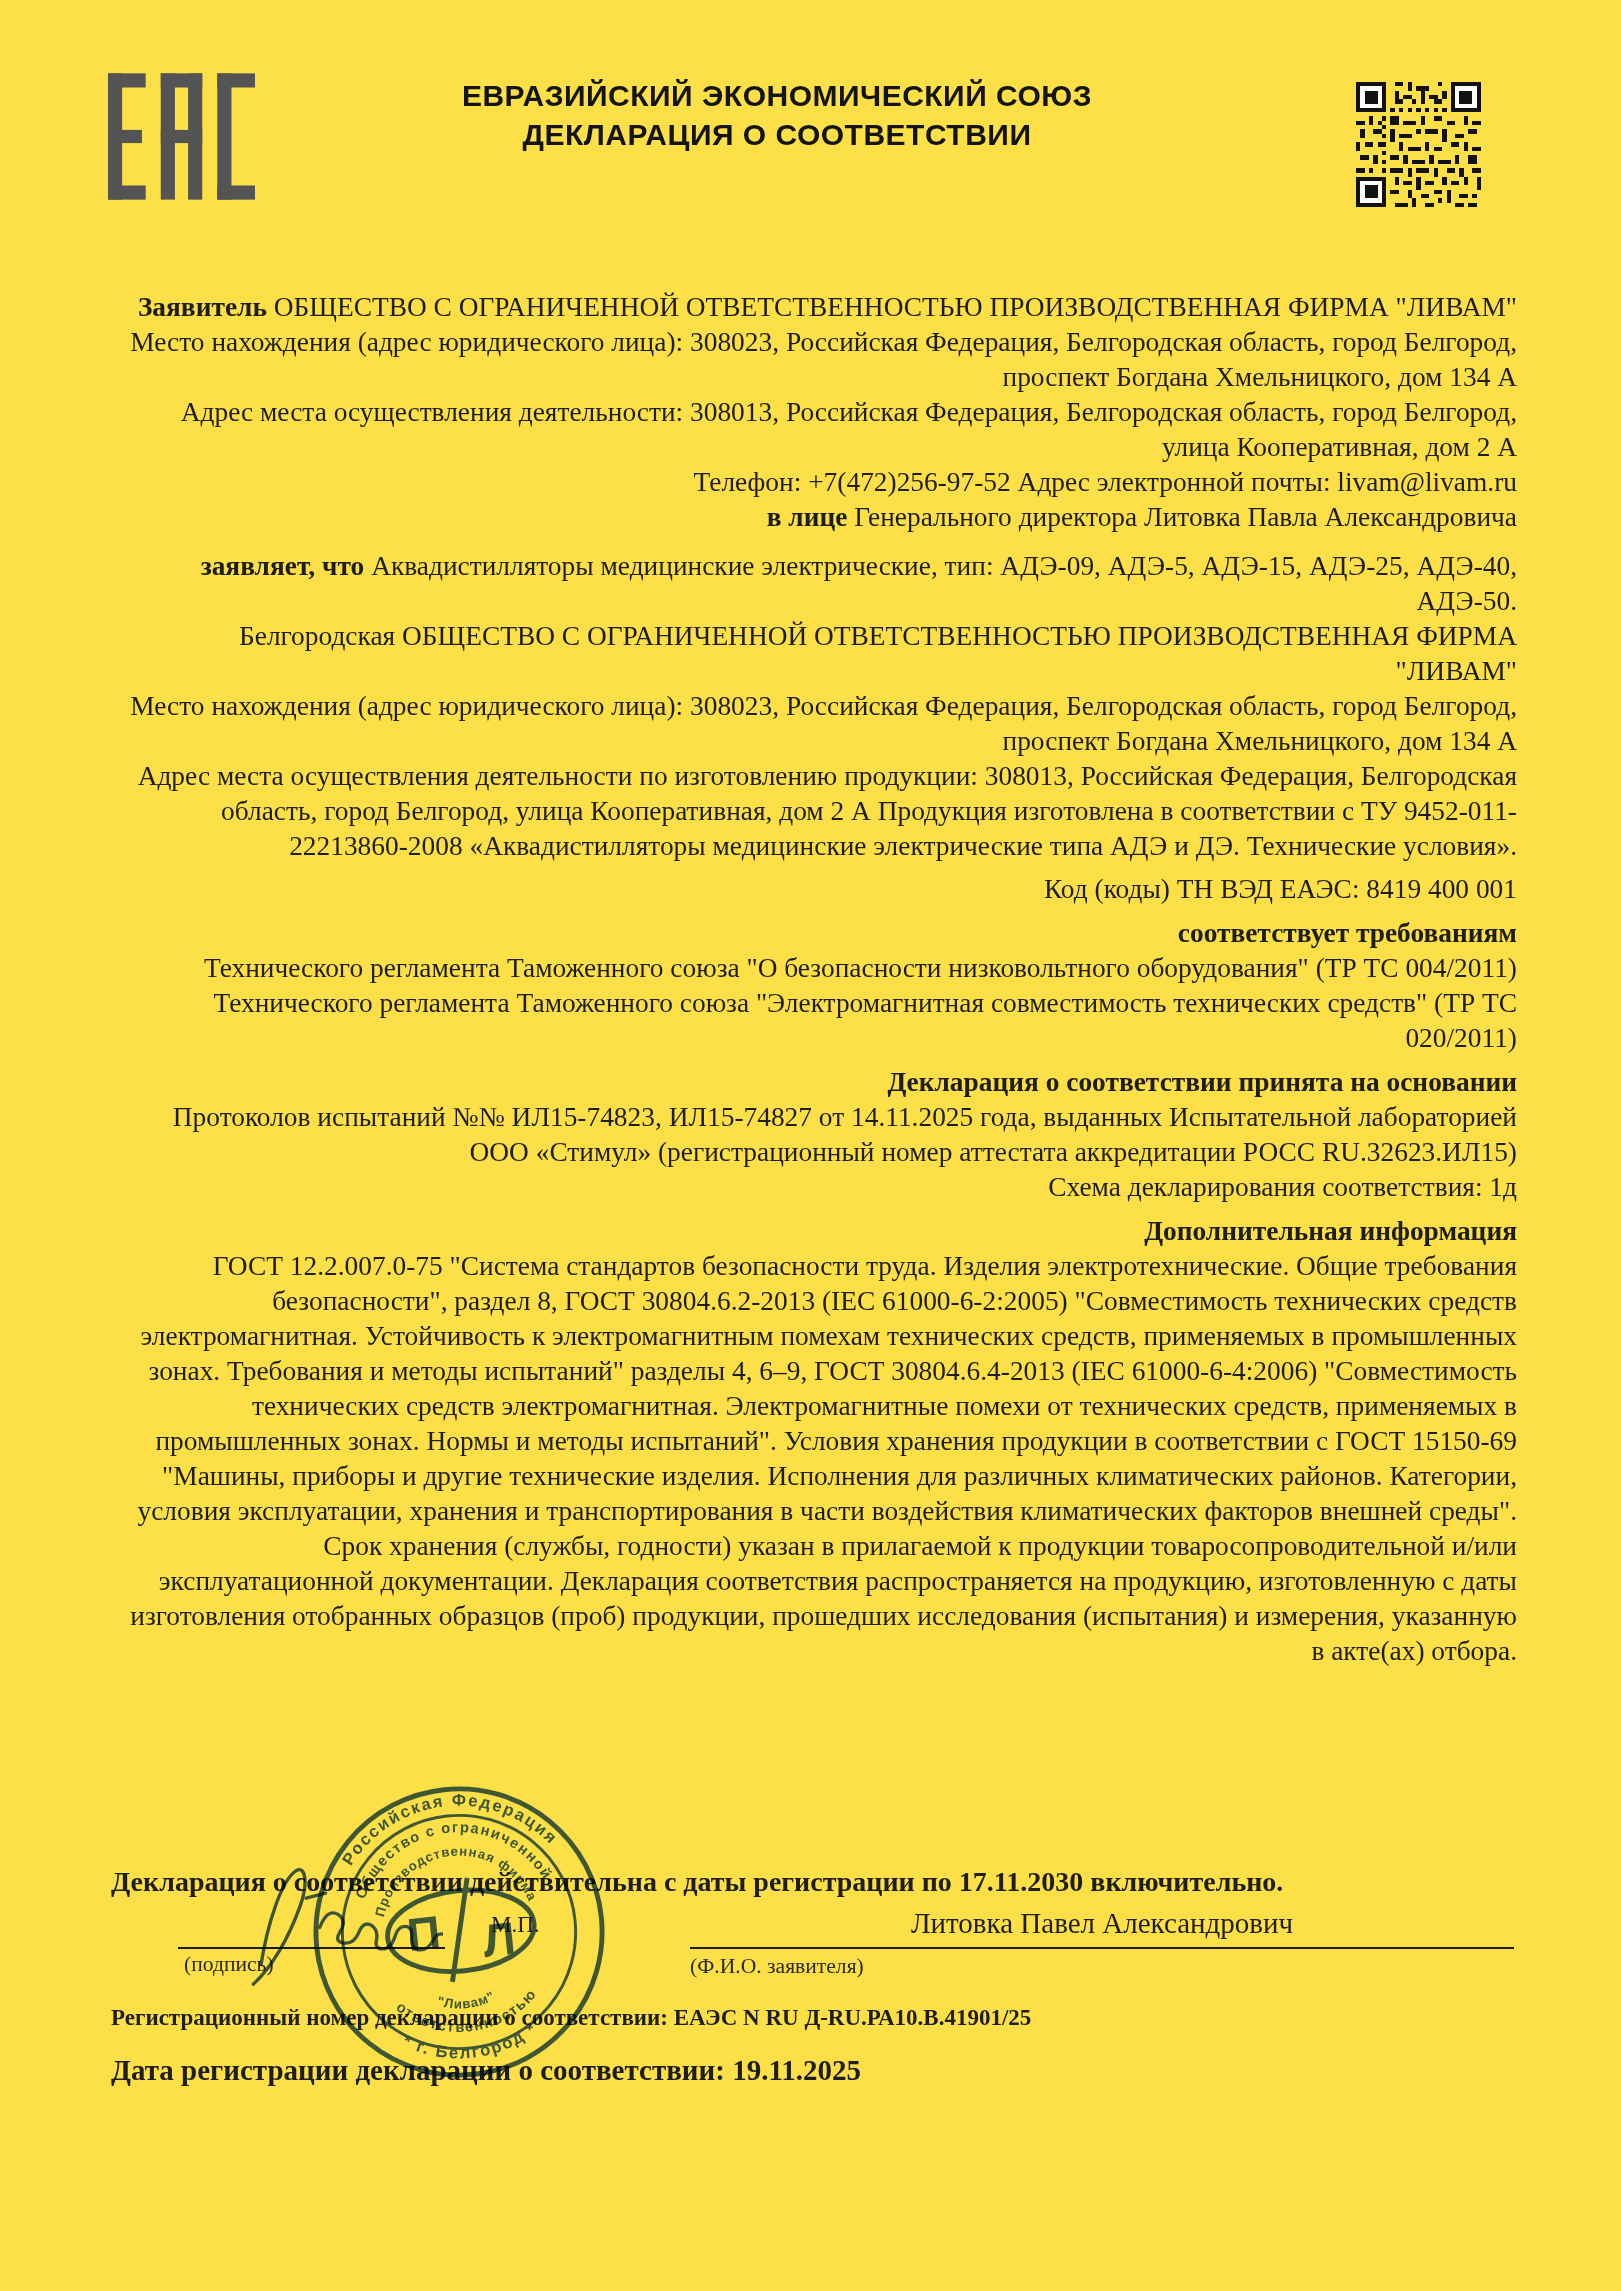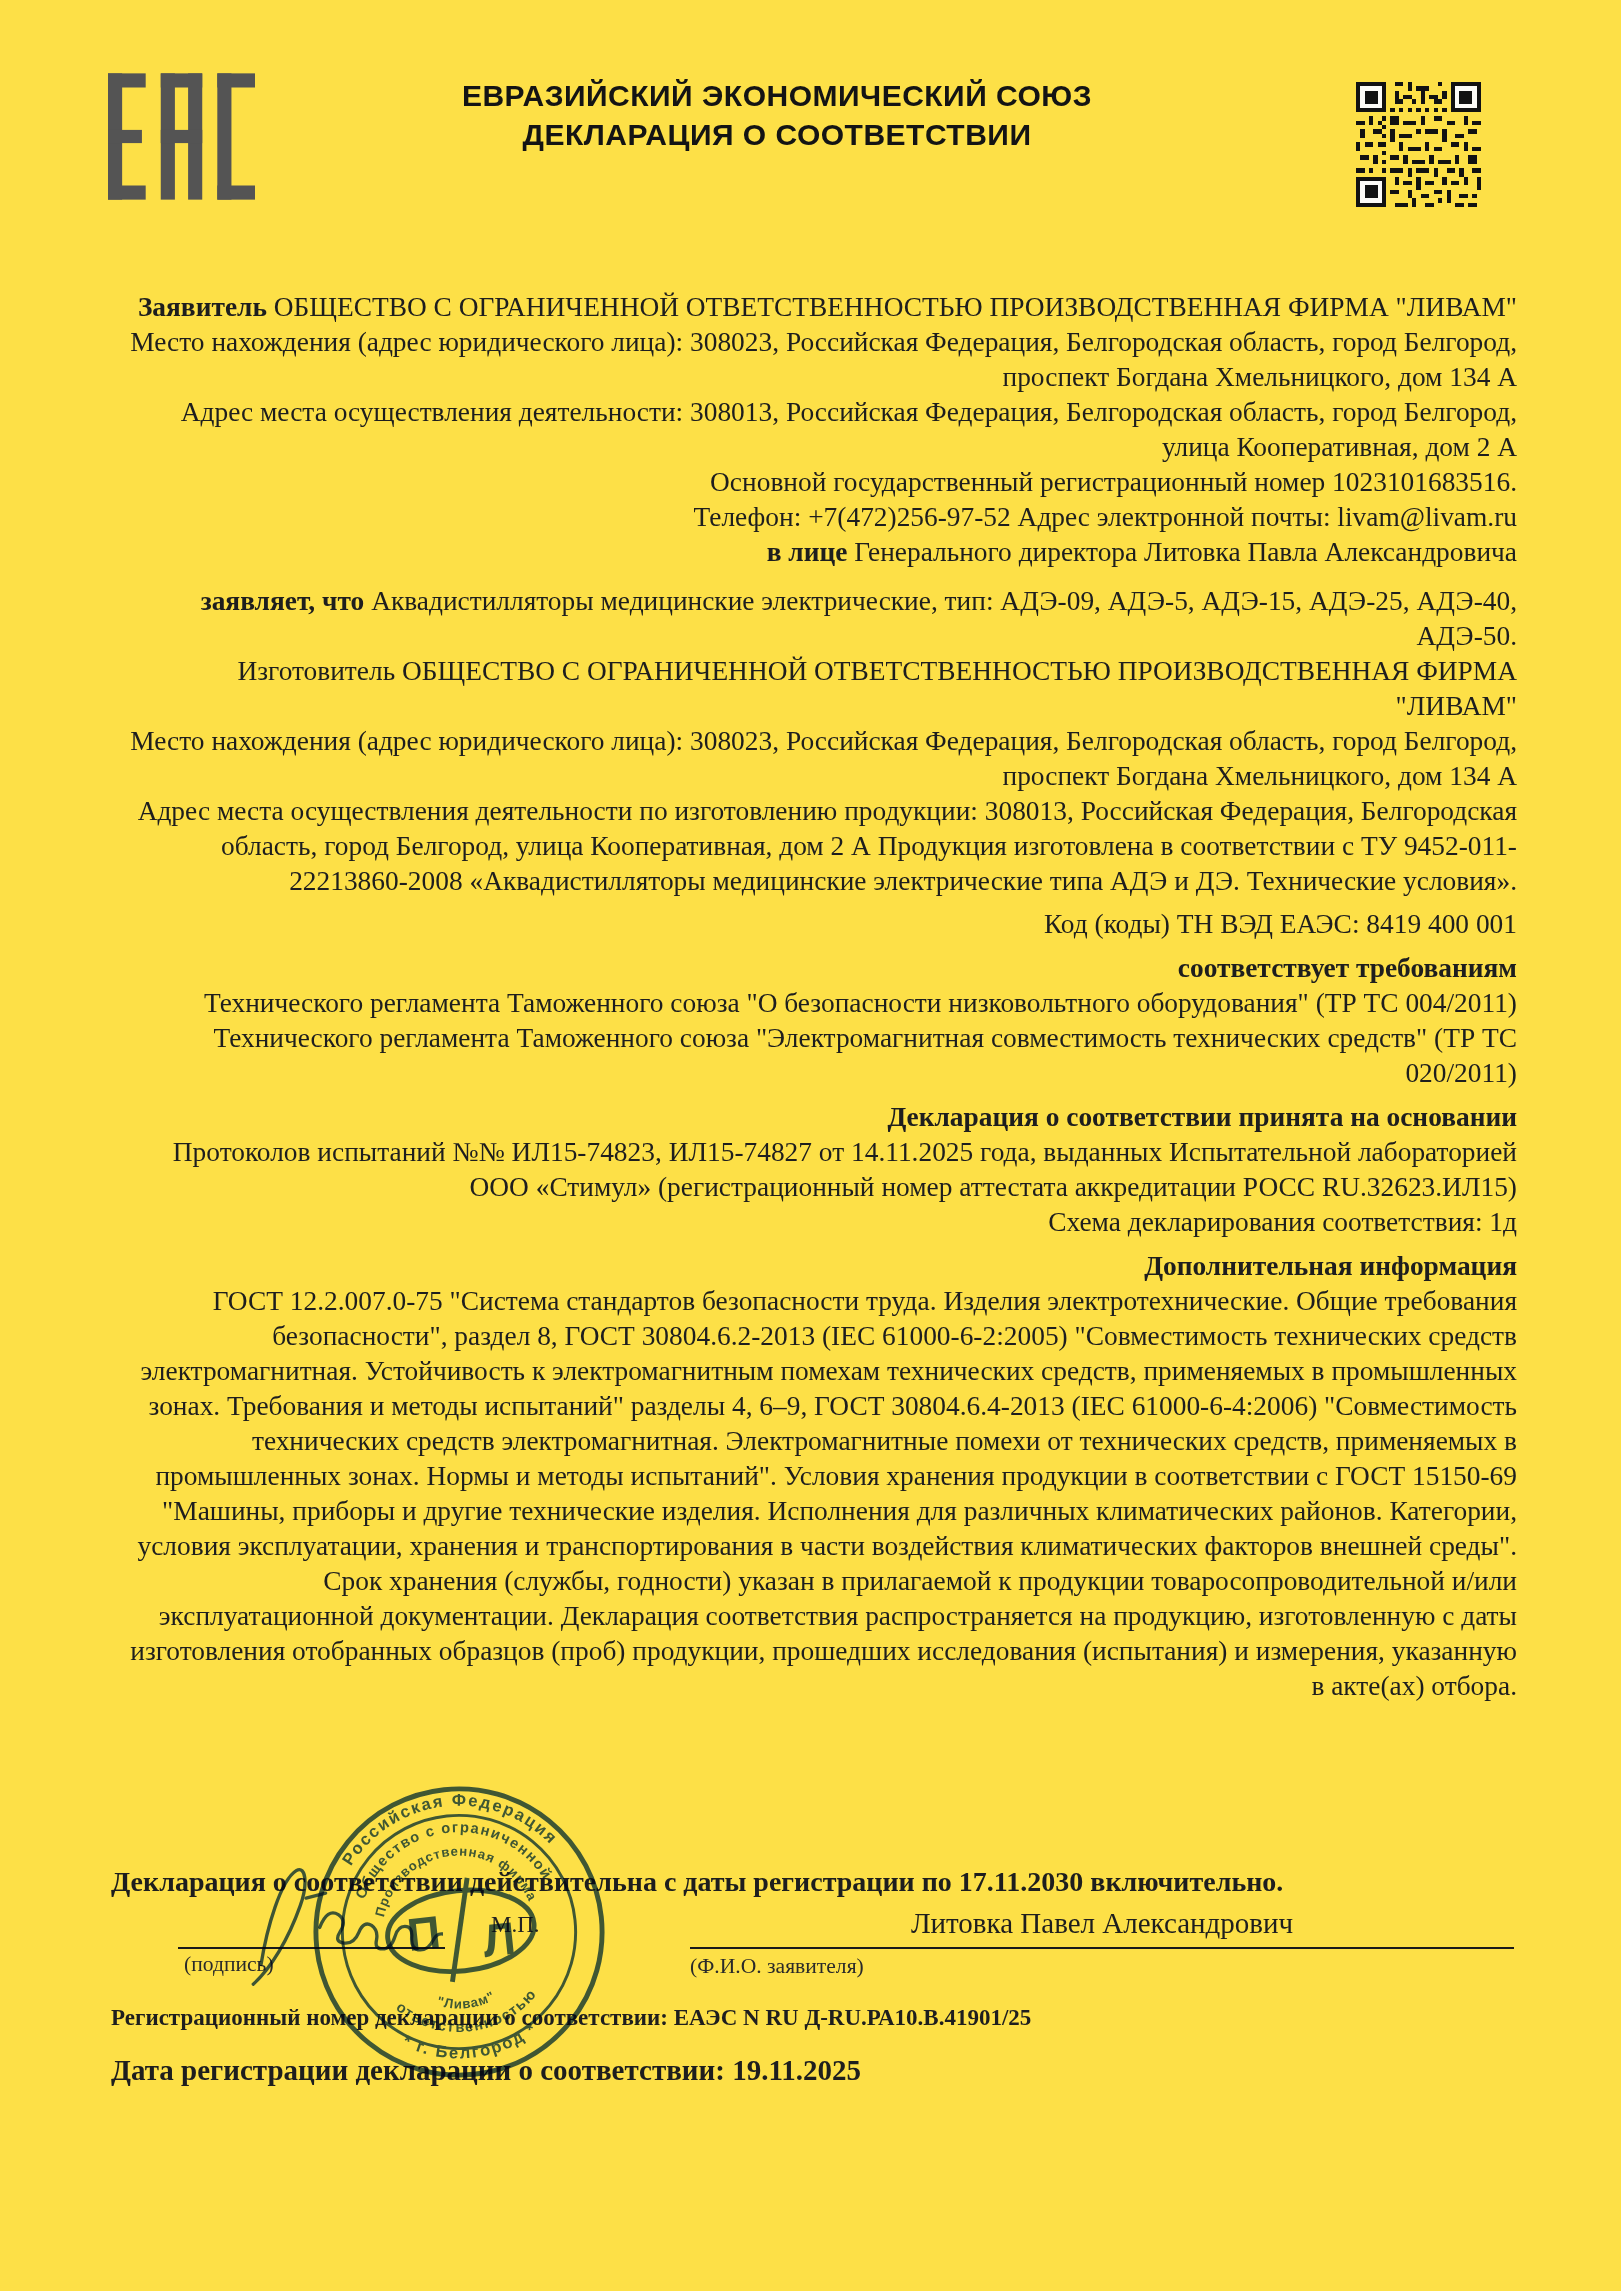--- a/index.html
+++ b/index.html
@@ -170,25 +170,24 @@
         <rect x="19" y="27" width="1" height="1"></rect>
         <rect x="23" y="28" width="2" height="1"></rect>
         <rect x="26" y="28" width="2" height="1"></rect>
     </g>
   </svg>
 
   <div class="content">
     <p><span class="b">Заявитель</span> <span>ОБЩЕСТВО С ОГРАНИЧЕННОЙ ОТВЕТСТВЕННОСТЬЮ ПРОИЗВОДСТВЕННАЯ ФИРМА "ЛИВАМ"</span></p>
     <p>Место нахождения (адрес юридического лица): 308023, Российская Федерация, Белгородская область, город Белгород, проспект Богдана Хмельницкого, дом 134 А</p>
     <p>Адрес места осуществления деятельности: 308013, Российская Федерация, Белгородская область, город Белгород, улица Кооперативная, дом 2 А</p>
-    <p>Основной государственный регистрационный номер 1023101683516.</p>
     <p>Телефон: +7(472)256-97-52 Адрес электронной почты: livam@livam.ru</p>
     <p><span class="b">в лице</span> <span>Генерального директора Литовка Павла Александровича</span></p>
     <p class="gap14"><span class="b">заявляет, что</span> <span>Аквадистилляторы медицинские электрические, тип: АДЭ-09, АДЭ-5, АДЭ-15, АДЭ-25, АДЭ-40, АДЭ-50.</span></p>
-    <p><span>Изготовитель</span> <span>ОБЩЕСТВО С ОГРАНИЧЕННОЙ ОТВЕТСТВЕННОСТЬЮ ПРОИЗВОДСТВЕННАЯ ФИРМА "ЛИВАМ"</span></p>
+    <p><span>Белгородская</span> <span>ОБЩЕСТВО С ОГРАНИЧЕННОЙ ОТВЕТСТВЕННОСТЬЮ ПРОИЗВОДСТВЕННАЯ ФИРМА "ЛИВАМ"</span></p>
     <p>Место нахождения (адрес юридического лица): 308023, Российская Федерация, Белгородская область, город Белгород, проспект Богдана Хмельницкого, дом 134 А</p>
     <p>Адрес места осуществления деятельности по изготовлению продукции: 308013, Российская Федерация, Белгородская область, город Белгород, улица Кооперативная, дом 2 А Продукция изготовлена в соответствии с ТУ 9452-011-22213860-2008 «Аквадистилляторы медицинские электрические типа АДЭ и ДЭ. Технические условия».</p>
     <p class="gap9">Код (коды) ТН ВЭД ЕАЭС: 8419 400 001</p>
     <p class="gap9 b">соответствует требованиям</p>
     <p>Технического регламента Таможенного союза "О безопасности низковольтного оборудования" (ТР ТС 004/2011)</p>
     <p>Технического регламента Таможенного союза "Электромагнитная совместимость технических средств" (ТР ТС 020/2011)</p>
     <p class="gap9 b">Декларация о соответствии принята на основании</p>
     <p>Протоколов испытаний №№ ИЛ15-74823, ИЛ15-74827 от 14.11.2025 года, выданных Испытательной лабораторией ООО «Стимул» (регистрационный номер аттестата аккредитации РОСС RU.32623.ИЛ15)</p>
     <p>Схема декларирования соответствия: 1д</p>
     <p class="gap9 b">Дополнительная информация</p>

